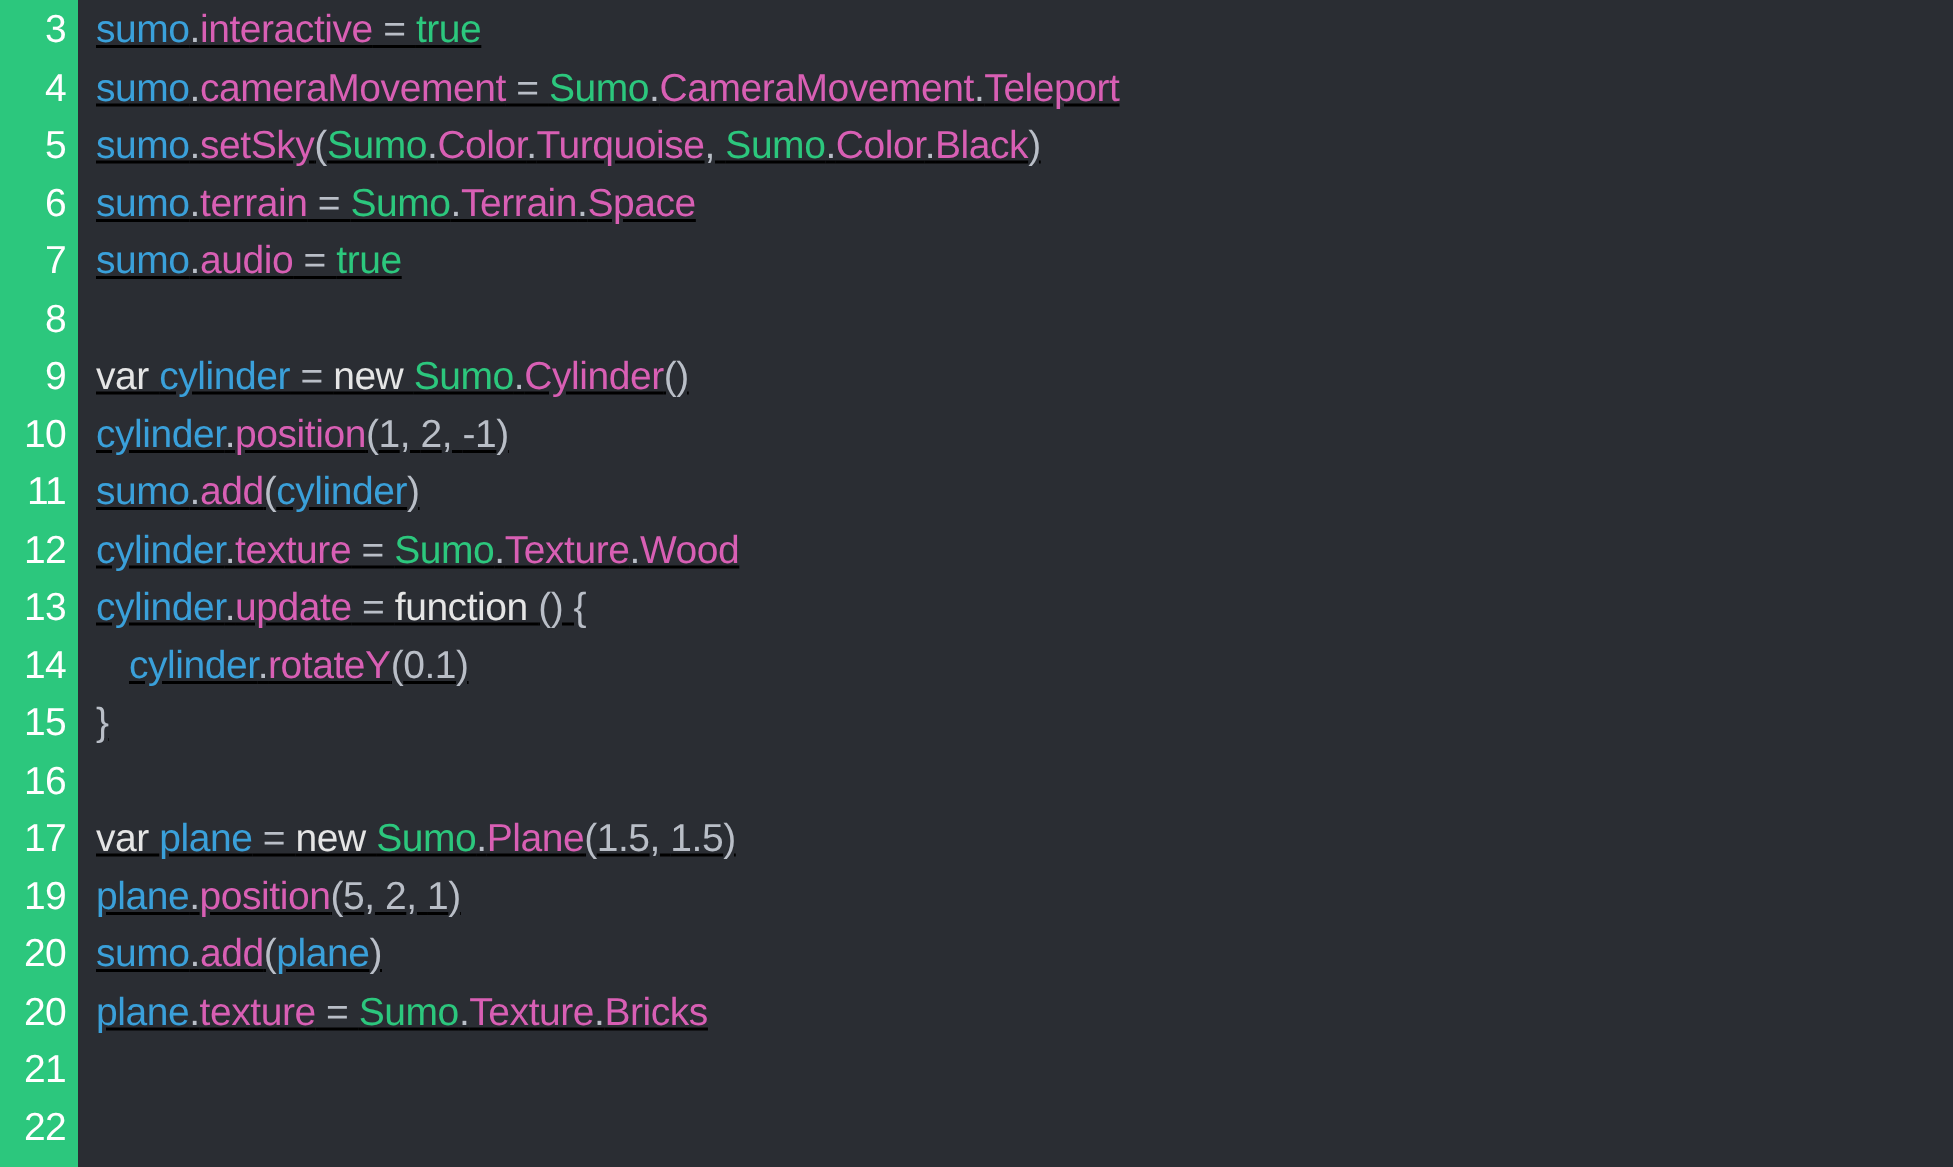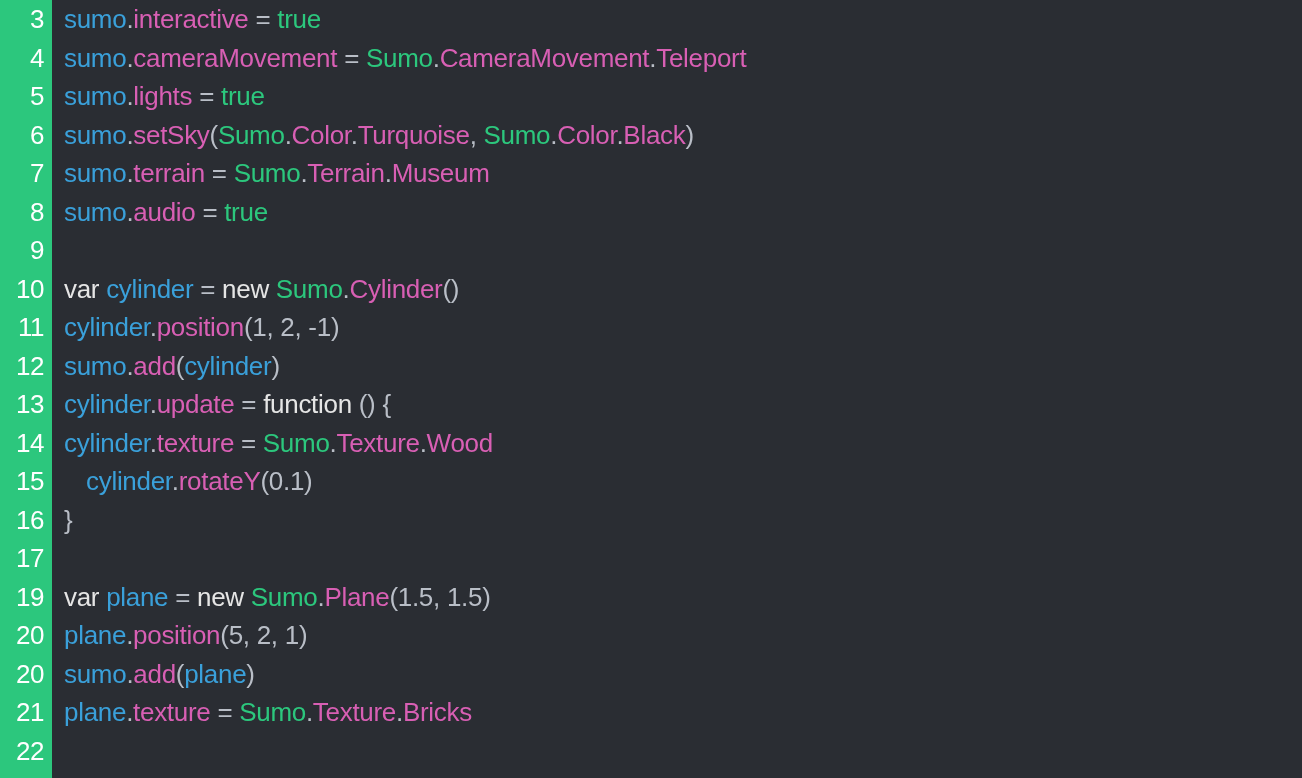--- a/index.html
+++ b/index.html
@@ -35,20 +35,21 @@
     flex: 1 1 auto;
     padding-left: 12px;
   }
   .code .line {
     height: 38.5px;
     line-height: 38.5px;
     font-size: 26px;
     font-weight: 400;
     white-space: pre;
     letter-spacing: -0.3px;
+    text-decoration: underline;
   }
   .tok-obj   { color: #3aa0da; }   
   .tok-dot   { color: #b9bec7; }
   .tok-prop  { color: #d85fb4; }   
   .tok-op    { color: #b9bec7; }
   .tok-kw    { color: #e5e5e5; }   
   .tok-bool  { color: #2cc77d; }   
   .tok-class { color: #2cc77d; }   
   .tok-num   { color: #b9bec7; }
   .tok-punc  { color: #b9bec7; }
@@ -76,30 +77,29 @@
       <div class="ln">17</div>
       <div class="ln">19</div>
       <div class="ln">20</div>
       <div class="ln">20</div>
       <div class="ln">21</div>
       <div class="ln">22</div>
     </div>
   <div class="code" id="code">
       <div class="line"><span class="tok-obj">sumo</span><span class="tok-dot">.</span><span class="tok-prop">interactive</span><span class="tok-op"> = </span><span class="tok-bool">true</span></div>
       <div class="line"><span class="tok-obj">sumo</span><span class="tok-dot">.</span><span class="tok-prop">cameraMovement</span><span class="tok-op"> = </span><span class="tok-class">Sumo</span><span class="tok-dot">.</span><span class="tok-prop">CameraMovement</span><span class="tok-dot">.</span><span class="tok-prop">Teleport</span></div>
-      <div class="line"><span class="tok-obj">sumo</span><span class="tok-dot">.</span><span class="tok-prop">lights</span><span class="tok-op"> = </span><span class="tok-bool">true</span></div>
       <div class="line"><span class="tok-obj">sumo</span><span class="tok-dot">.</span><span class="tok-prop">setSky</span><span class="tok-punc">(</span><span class="tok-class">Sumo</span><span class="tok-dot">.</span><span class="tok-prop">Color</span><span class="tok-dot">.</span><span class="tok-prop">Turquoise</span><span class="tok-punc">, </span><span class="tok-class">Sumo</span><span class="tok-dot">.</span><span class="tok-prop">Color</span><span class="tok-dot">.</span><span class="tok-prop">Black</span><span class="tok-punc">)</span></div>
-      <div class="line"><span class="tok-obj">sumo</span><span class="tok-dot">.</span><span class="tok-prop">terrain</span><span class="tok-op"> = </span><span class="tok-class">Sumo</span><span class="tok-dot">.</span><span class="tok-prop">Terrain</span><span class="tok-dot">.</span><span class="tok-prop">Museum</span></div>
+      <div class="line"><span class="tok-obj">sumo</span><span class="tok-dot">.</span><span class="tok-prop">terrain</span><span class="tok-op"> = </span><span class="tok-class">Sumo</span><span class="tok-dot">.</span><span class="tok-prop">Terrain</span><span class="tok-dot">.</span><span class="tok-prop">Space</span></div>
       <div class="line"><span class="tok-obj">sumo</span><span class="tok-dot">.</span><span class="tok-prop">audio</span><span class="tok-op"> = </span><span class="tok-bool">true</span></div>
       <div class="line"></div>
       <div class="line"><span class="tok-kw">var </span><span class="tok-obj">cylinder</span><span class="tok-op"> = </span><span class="tok-kw">new </span><span class="tok-class">Sumo</span><span class="tok-dot">.</span><span class="tok-prop">Cylinder</span><span class="tok-punc">()</span></div>
       <div class="line"><span class="tok-obj">cylinder</span><span class="tok-dot">.</span><span class="tok-prop">position</span><span class="tok-punc">(</span><span class="tok-num">1</span><span class="tok-punc">, </span><span class="tok-num">2</span><span class="tok-punc">, </span><span class="tok-num">-1</span><span class="tok-punc">)</span></div>
       <div class="line"><span class="tok-obj">sumo</span><span class="tok-dot">.</span><span class="tok-prop">add</span><span class="tok-punc">(</span><span class="tok-obj">cylinder</span><span class="tok-punc">)</span></div>
+      <div class="line"><span class="tok-obj">cylinder</span><span class="tok-dot">.</span><span class="tok-prop">texture</span><span class="tok-op"> = </span><span class="tok-class">Sumo</span><span class="tok-dot">.</span><span class="tok-prop">Texture</span><span class="tok-dot">.</span><span class="tok-prop">Wood</span></div>
       <div class="line"><span class="tok-obj">cylinder</span><span class="tok-dot">.</span><span class="tok-prop">update</span><span class="tok-op"> = </span><span class="tok-kw">function </span><span class="tok-punc">() {</span></div>
-      <div class="line"><span class="tok-obj">cylinder</span><span class="tok-dot">.</span><span class="tok-prop">texture</span><span class="tok-op"> = </span><span class="tok-class">Sumo</span><span class="tok-dot">.</span><span class="tok-prop">Texture</span><span class="tok-dot">.</span><span class="tok-prop">Wood</span></div>
       <div class="line"><span class="indent"></span><span class="tok-obj">cylinder</span><span class="tok-dot">.</span><span class="tok-prop">rotateY</span><span class="tok-punc">(</span><span class="tok-num">0.1</span><span class="tok-punc">)</span></div>
       <div class="line"><span class="tok-punc">}</span></div>
       <div class="line"></div>
       <div class="line"><span class="tok-kw">var </span><span class="tok-obj">plane</span><span class="tok-op"> = </span><span class="tok-kw">new </span><span class="tok-class">Sumo</span><span class="tok-dot">.</span><span class="tok-prop">Plane</span><span class="tok-punc">(</span><span class="tok-num">1.5</span><span class="tok-punc">, </span><span class="tok-num">1.5</span><span class="tok-punc">)</span></div>
       <div class="line"><span class="tok-obj">plane</span><span class="tok-dot">.</span><span class="tok-prop">position</span><span class="tok-punc">(</span><span class="tok-num">5</span><span class="tok-punc">, </span><span class="tok-num">2</span><span class="tok-punc">, </span><span class="tok-num">1</span><span class="tok-punc">)</span></div>
       <div class="line"><span class="tok-obj">sumo</span><span class="tok-dot">.</span><span class="tok-prop">add</span><span class="tok-punc">(</span><span class="tok-obj">plane</span><span class="tok-punc">)</span></div>
       <div class="line"><span class="tok-obj">plane</span><span class="tok-dot">.</span><span class="tok-prop">texture</span><span class="tok-op"> = </span><span class="tok-class">Sumo</span><span class="tok-dot">.</span><span class="tok-prop">Texture</span><span class="tok-dot">.</span><span class="tok-prop">Bricks</span></div>
     </div>
 </div>
 

